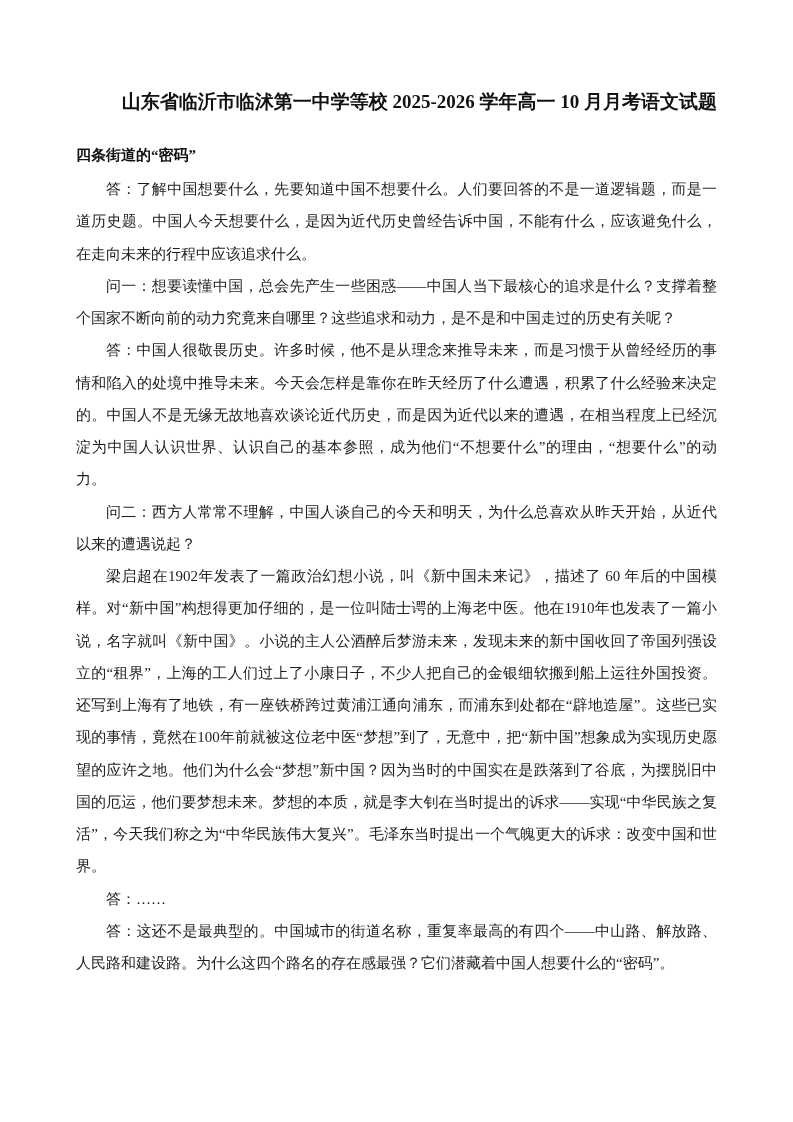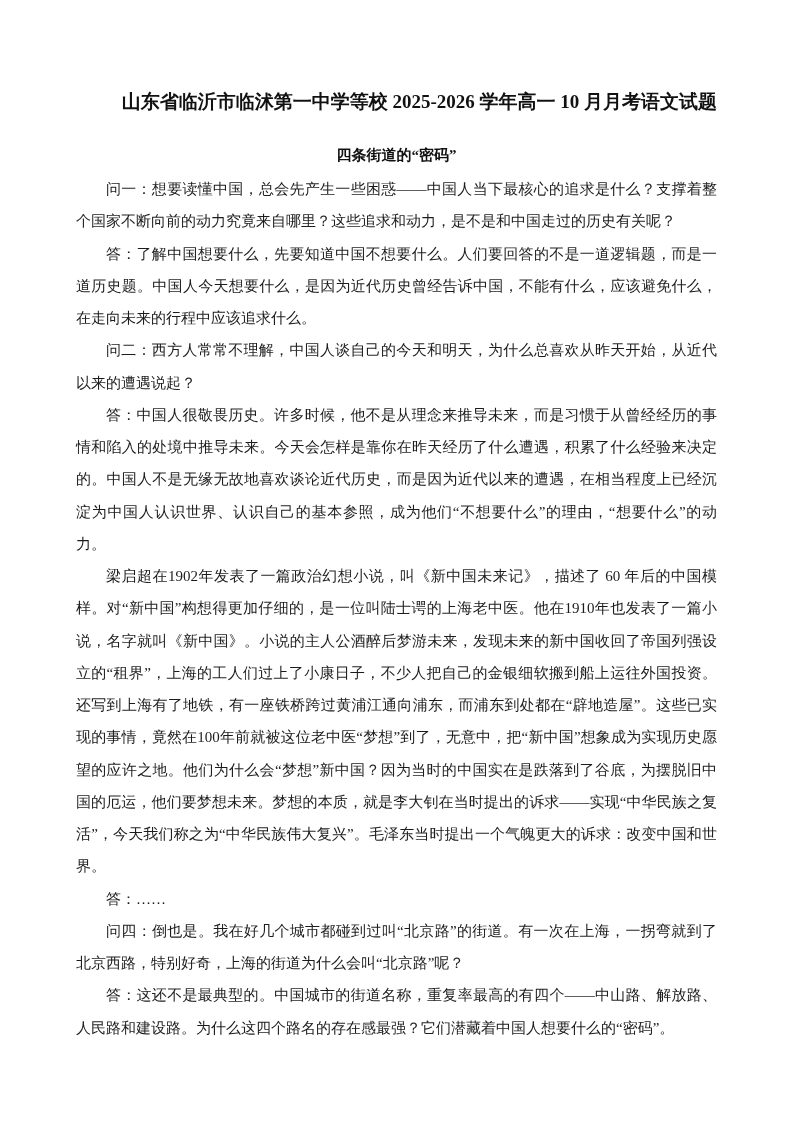--- a/index.html
+++ b/index.html
@@ -35,21 +35,20 @@
     .instruction {
       font-size: 15px;
       line-height: 2.1;
       text-indent: 2em;
       margin: 0 0 2px 0;
       color: #3a3a3a;
     }
     .passage-title {
       font-size: 15px;
       font-weight: bold;
-      text-align: center;
       line-height: 2.1;
       margin: 0 0 2px 0;
       color: #111111;
     }
     .para {
       font-size: 15px;
       line-height: 2.15;
       text-indent: 2em;
       text-align: justify;
       margin: 0;
@@ -59,21 +58,20 @@
 </head>
 <body>
 
 <div class="page">
   <h1 class="doc-title">山东省临沂市临沭第一中学等校 2025-2026 学年高一 10 月月考语文试题</h1>
 
 
 
   <div class="passage-title">四条街道的“密码”</div>
 
+  <p class="para">答：了解中国想要什么，先要知道中国不想要什么。人们要回答的不是一道逻辑题，而是一道历史题。中国人今天想要什么，是因为近代历史曾经告诉中国，不能有什么，应该避免什么，在走向未来的行程中应该追求什么。</p>
   <p class="para">问一：想要读懂中国，总会先产生一些困惑——中国人当下最核心的追求是什么？支撑着整个国家不断向前的动力究竟来自哪里？这些追求和动力，是不是和中国走过的历史有关呢？</p>
-  <p class="para">答：了解中国想要什么，先要知道中国不想要什么。人们要回答的不是一道逻辑题，而是一道历史题。中国人今天想要什么，是因为近代历史曾经告诉中国，不能有什么，应该避免什么，在走向未来的行程中应该追求什么。</p>
+  <p class="para">答：中国人很敬畏历史。许多时候，他不是从理念来推导未来，而是习惯于从曾经经历的事情和陷入的处境中推导未来。今天会怎样是靠你在昨天经历了什么遭遇，积累了什么经验来决定的。中国人不是无缘无故地喜欢谈论近代历史，而是因为近代以来的遭遇，在相当程度上已经沉淀为中国人认识世界、认识自己的基本参照，成为他们“不想要什么”的理由，“想要什么”的动力。</p>
   <p class="para">问二：西方人常常不理解，中国人谈自己的今天和明天，为什么总喜欢从昨天开始，从近代以来的遭遇说起？</p>
-  <p class="para">答：中国人很敬畏历史。许多时候，他不是从理念来推导未来，而是习惯于从曾经经历的事情和陷入的处境中推导未来。今天会怎样是靠你在昨天经历了什么遭遇，积累了什么经验来决定的。中国人不是无缘无故地喜欢谈论近代历史，而是因为近代以来的遭遇，在相当程度上已经沉淀为中国人认识世界、认识自己的基本参照，成为他们“不想要什么”的理由，“想要什么”的动力。</p>
   <p class="para">梁启超在1902年发表了一篇政治幻想小说，叫《新中国未来记》，描述了 60 年后的中国模样。对“新中国”构想得更加仔细的，是一位叫陆士谔的上海老中医。他在1910年也发表了一篇小说，名字就叫《新中国》。小说的主人公酒醉后梦游未来，发现未来的新中国收回了帝国列强设立的“租界”，上海的工人们过上了小康日子，不少人把自己的金银细软搬到船上运往外国投资。还写到上海有了地铁，有一座铁桥跨过黄浦江通向浦东，而浦东到处都在“辟地造屋”。这些已实现的事情，竟然在100年前就被这位老中医“梦想”到了，无意中，把“新中国”想象成为实现历史愿望的应许之地。他们为什么会“梦想”新中国？因为当时的中国实在是跌落到了谷底，为摆脱旧中国的厄运，他们要梦想未来。梦想的本质，就是李大钊在当时提出的诉求——实现“中华民族之复活”，今天我们称之为“中华民族伟大复兴”。毛泽东当时提出一个气魄更大的诉求：改变中国和世界。</p>
   <p class="para">答：……</p>
-  <p class="para">问四：倒也是。我在好几个城市都碰到过叫“北京路”的街道。有一次在上海，一拐弯就到了北京西路，特别好奇，上海的街道为什么会叫“北京路”呢？</p>
   <p class="para">答：这还不是最典型的。中国城市的街道名称，重复率最高的有四个——中山路、解放路、人民路和建设路。为什么这四个路名的存在感最强？它们潜藏着中国人想要什么的“密码”。</p>
 </div>
 
 </body></html>

